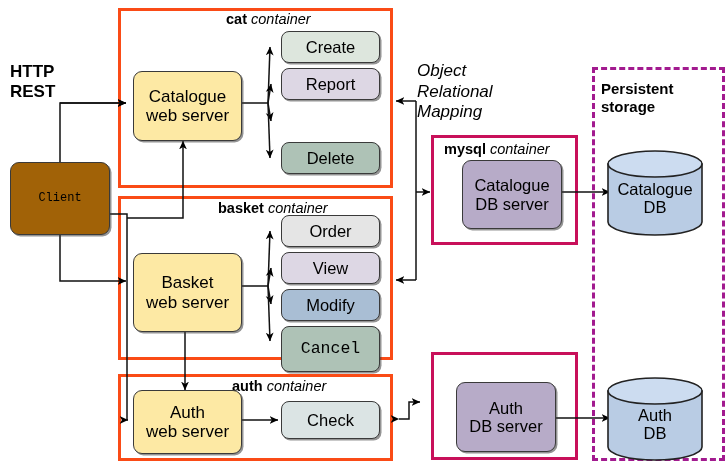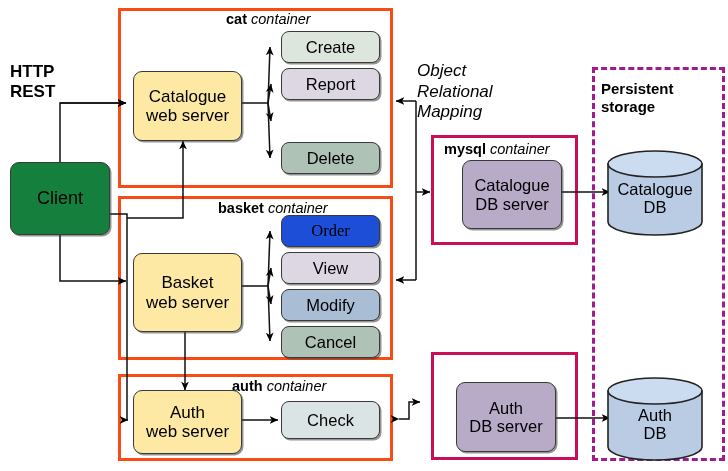--- a/index.html
+++ b/index.html
@@ -44,22 +44,23 @@
   }
   .dbserver {
     background: #b7abc8;
     font-size: 16.5px;
   }
   .op {
     font-size: 16.5px;
     border-radius: 8px;
   }
   .client {
-    background: #15803d;
-    font-size: 18px;
+    background: #a16207;
+    font-size: 12px;
+    font-family: Liberation Mono, monospace;
   }
   .container-box {
     position: absolute;
     box-sizing: border-box;
     background: transparent;
   }
   .cont-orange { border: 3.2px solid #fa4b16; }
   .cont-crimson { border: 3.2px solid #c8105a; }
   .cont-dashed {
     border: 3.2px dashed #a21a8f;
@@ -198,24 +199,24 @@
   <div class="node rbox webserver" style="left:133px; top:390px; width:109px; height:64px;">Auth<br>web server</div>
 
   <div class="node rbox dbserver" style="left:462px; top:160px; width:100px; height:69px;">Catalogue<br>DB server</div>
 
   <div class="node rbox dbserver" style="left:456px; top:382px; width:100px; height:70px;">Auth<br>DB server</div>
 
   <div class="node rbox op" style="left:281px; top:31px; width:99px; height:32px; background:#dde6dd;">Create</div>
   <div class="node rbox op" style="left:281px; top:68px; width:99px; height:32px; background:#ddd7e4;">Report</div>
   <div class="node rbox op" style="left:281px; top:142px; width:99px; height:32px; background:#aec2b6;">Delete</div>
 
-  <div class="node rbox op" style="left:281px; top:215px; width:99px; height:32px; background:#1d4ed8;font-family:Liberation Serif, serif;">Order</div>
+  <div class="node rbox op" style="left:281px; top:215px; width:99px; height:32px; background:#e5e5e5;">Order</div>
   <div class="node rbox op" style="left:281px; top:252px; width:99px; height:32px; background:#ddd7e4;">View</div>
   <div class="node rbox op" style="left:281px; top:289px; width:99px; height:32px; background:#a9bed4;">Modify</div>
-  <div class="node rbox op" style="left:281px; top:326px; width:99px; height:32px; background:#aec2b6;">Cancel</div>
+  <div class="node rbox op" style="left:281px; top:326px; width:99px; height:46px; background:#aec2b6;font-family:Liberation Mono, monospace;">Cancel</div>
 
   <div class="node rbox op" style="left:281px; top:401px; width:99px; height:38px; background:#dbe4e4;">Check</div>
 
   <svg class="cyl" style="left:606px; top:150px; width:98px; height:86px;" viewBox="0 0 98 86">
     <path d="M2,14 L2,72 A47,13 0 0 0 96,72 L96,14 Z" fill="#b9cce4" stroke="#222" stroke-width="1.6"></path>
     <ellipse cx="49" cy="14" rx="47" ry="13" fill="#ccdcf0" stroke="#222" stroke-width="1.6"></ellipse>
   </svg>
   <div class="cyl-text" style="left:606px; top:160px; width:98px; height:76px;">Catalogue<br>DB</div>
 
   <svg class="cyl" style="left:606px; top:377px; width:98px; height:84px;" viewBox="0 0 98 84">

